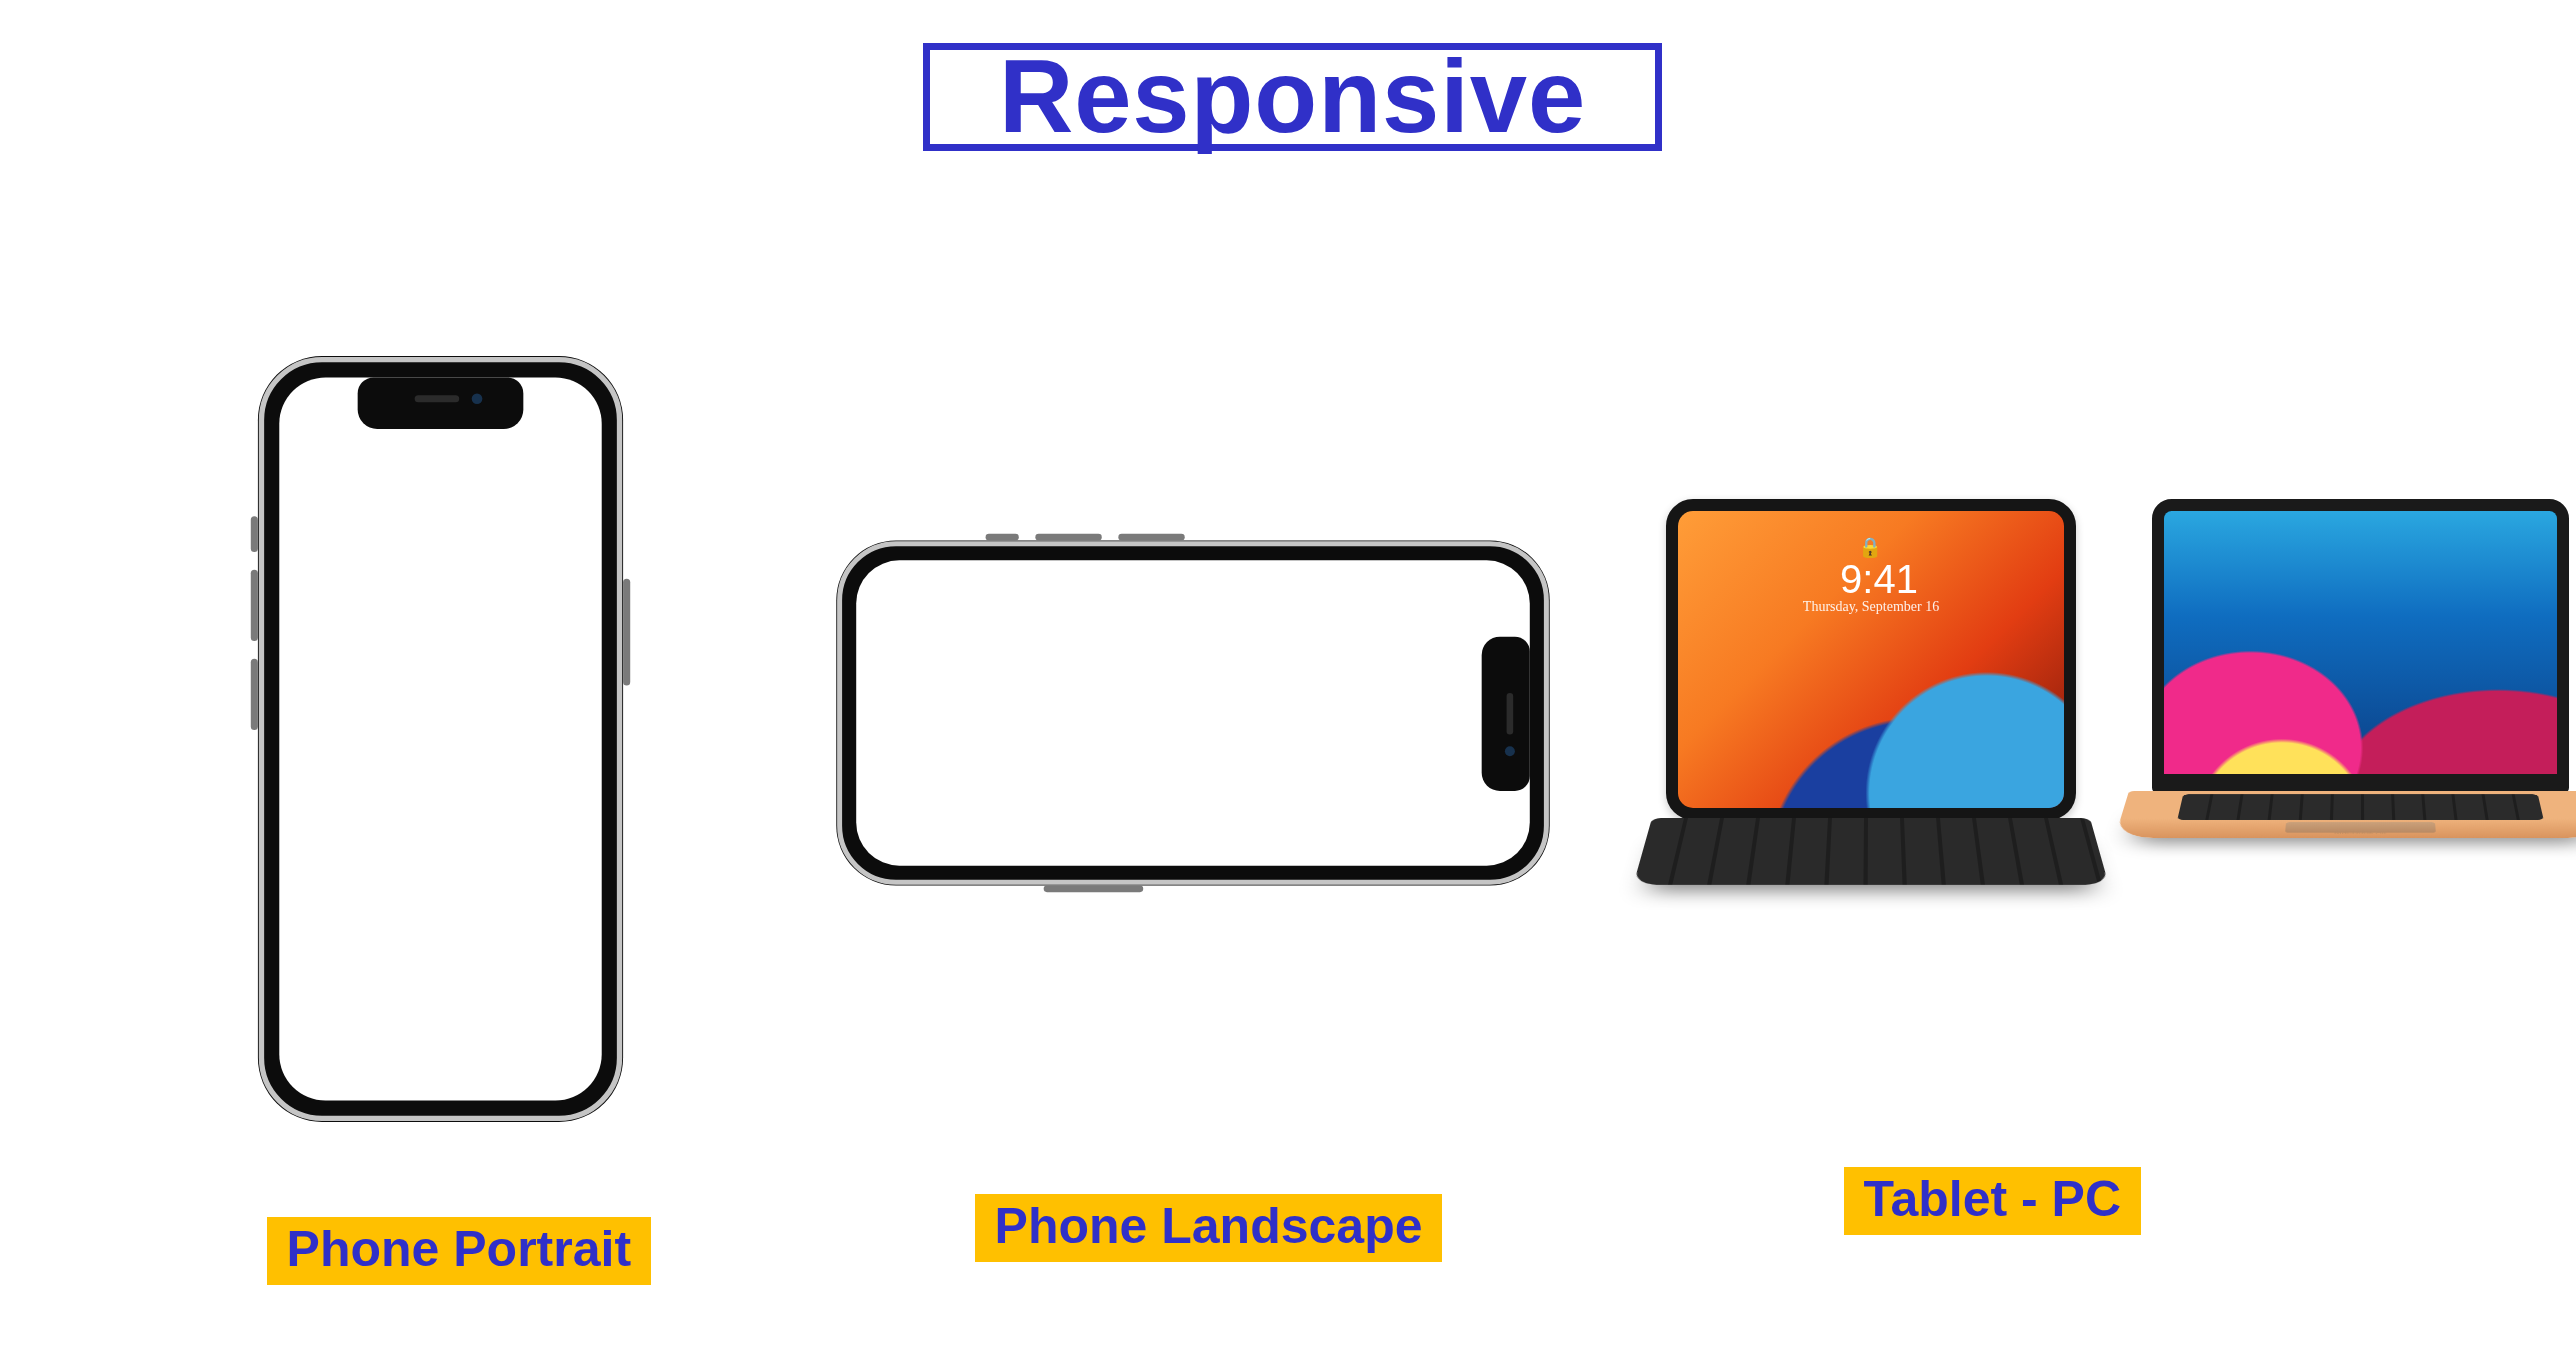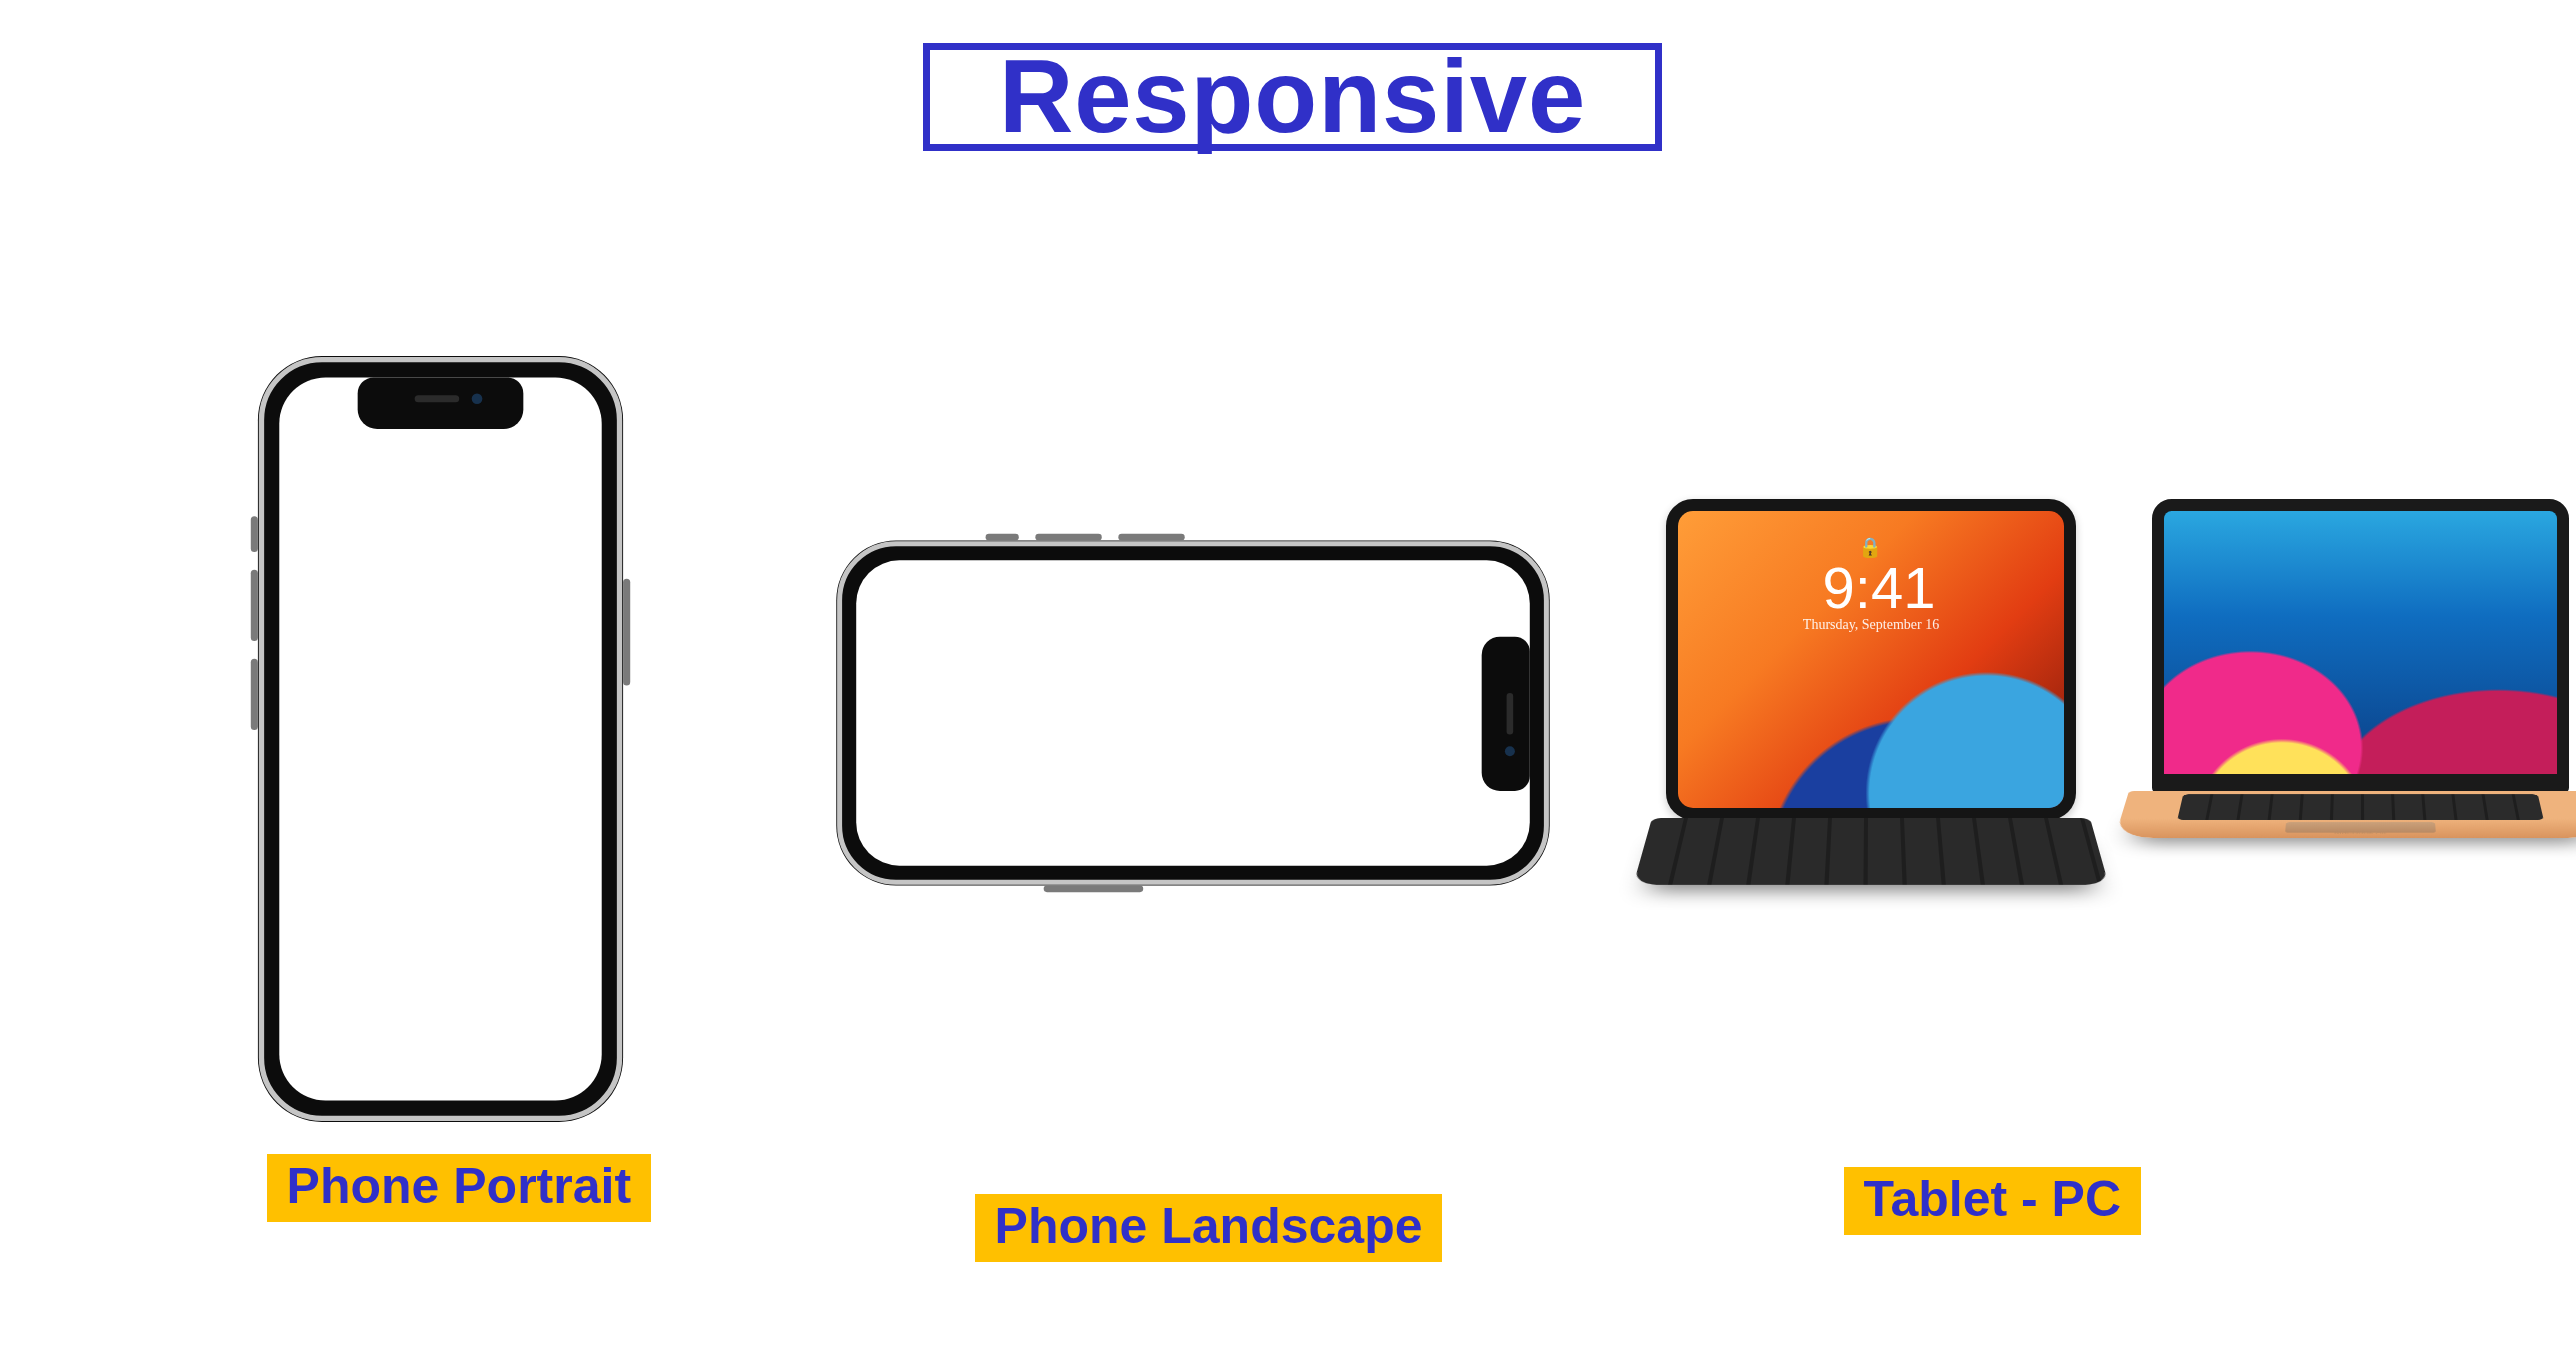--- a/index.html
+++ b/index.html
@@ -48,21 +48,21 @@
   .tag{
     display:inline-block;
     background:var(--yellow);
     color:var(--blue);
     font-weight:800;
     font-size:50px;
     padding:7.1px 19.6px 10.7px 19.6px;
     line-height:1;
   }
   .tag-row{position:absolute;}
-  .tag1{left:267px; top:1154px;}
+  .tag1{left:267px; top:1217px;}
   .tag2{left:955px; top:1194px;padding-left:20px;}
   .tag3{left:1844px; top:1167px;}
 
   
   .phone-portrait svg{width:383px;height:784px;display:block;}
 
   
   .phone-landscape svg{width:730px;height:392px;display:block;}
 
   
@@ -82,21 +82,21 @@
       radial-gradient(circle at 80% 95%, var(--sky) 0 28%, transparent 29%),
       radial-gradient(circle at 62% 120%, var(--deepblue) 0 34%, transparent 35%),
       linear-gradient(135deg, #ff9d38 0%, var(--orange) 35%, #e23d12 65%, #7a150b 100%);
   }
   .ipad-screen .hud{
     position:absolute;top:25px;left:0;right:0;
     text-align:center;color:#fff;
     font-weight:300;
   }
   .ipad-screen .hud .lock{font-size:19.6px;}
-  .ipad-screen .hud .tm{font-size:58px;font-weight:300;line-height:1;padding-left:16px;}
+  .ipad-screen .hud .tm{font-size:40px;font-weight:300;line-height:1;padding-left:16px;}
   .ipad-screen .hud .dt{font-size:14px;opacity:.9;font-family:Liberation Serif, serif;}
   .ipad-keys{
     width:438px;height:116px;margin:-1.8px 0 0 -14.3px;
     border-radius:9px 9px 21.4px 21.4px;
     background:
       repeating-linear-gradient(90deg,#2a2a2a 0 32px,#1e1e1e 32px 36px),
       linear-gradient(#2a2a2a,#111);
     transform:perspective(1247px) rotateX(58deg);
     transform-origin:top center;
     box-shadow:0 27px 27px -16px rgba(0,0,0,.45);

